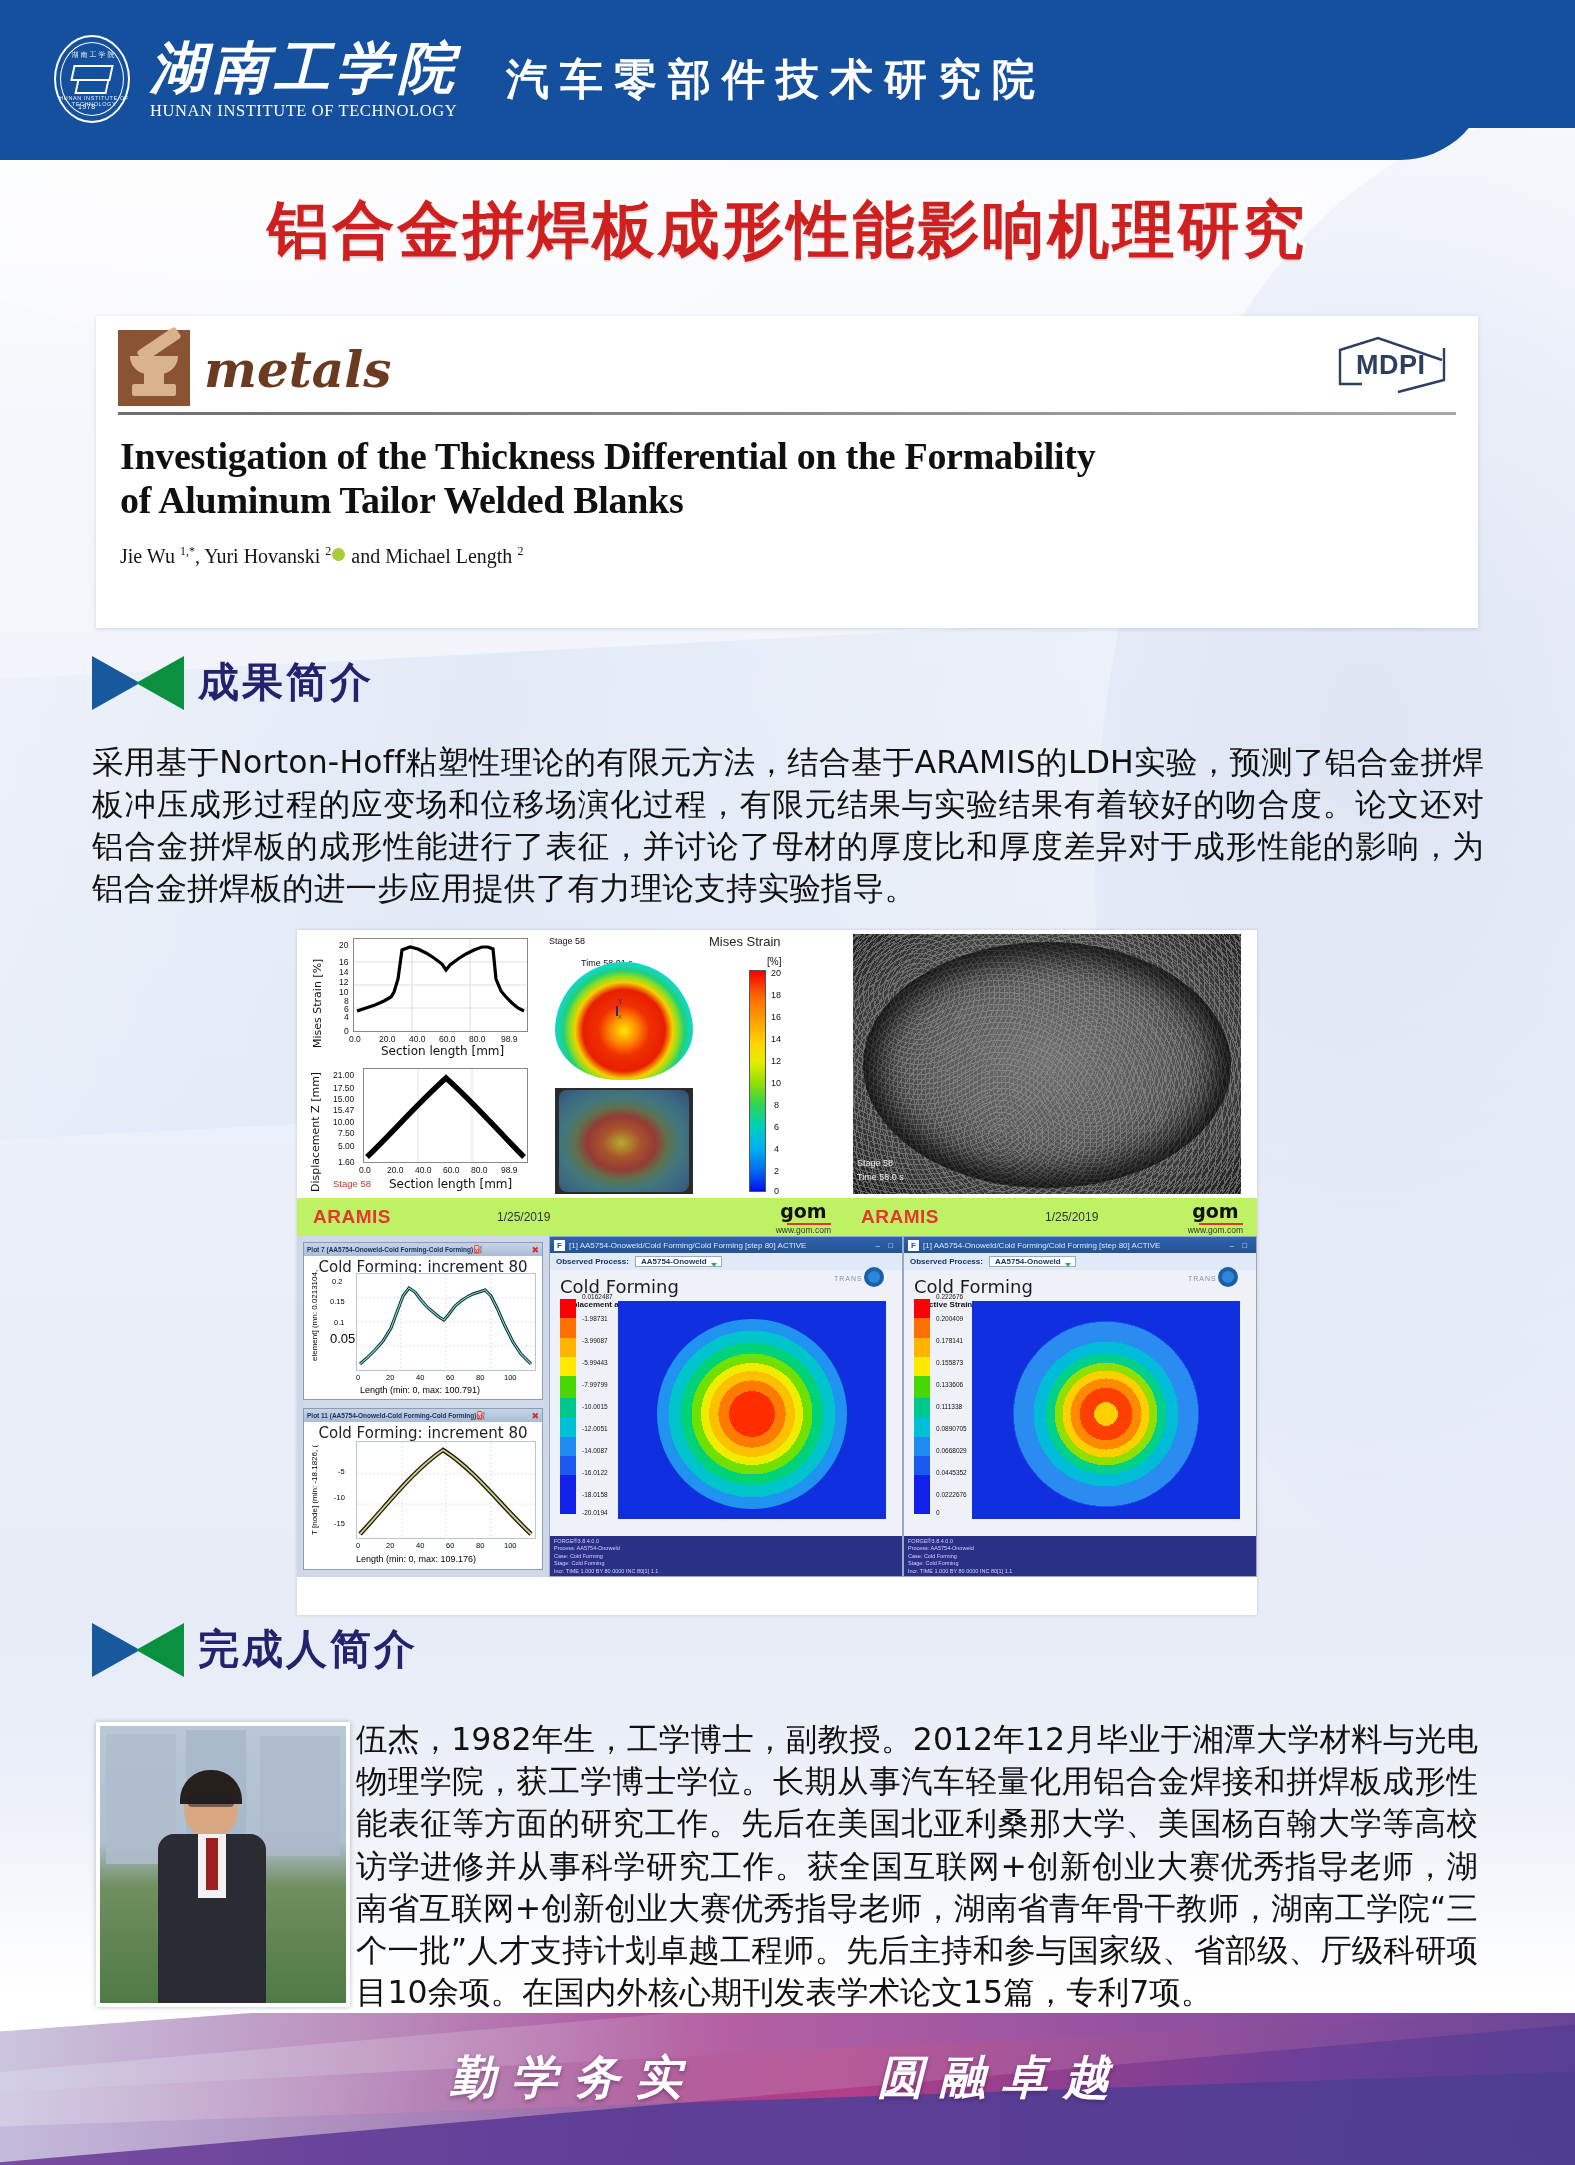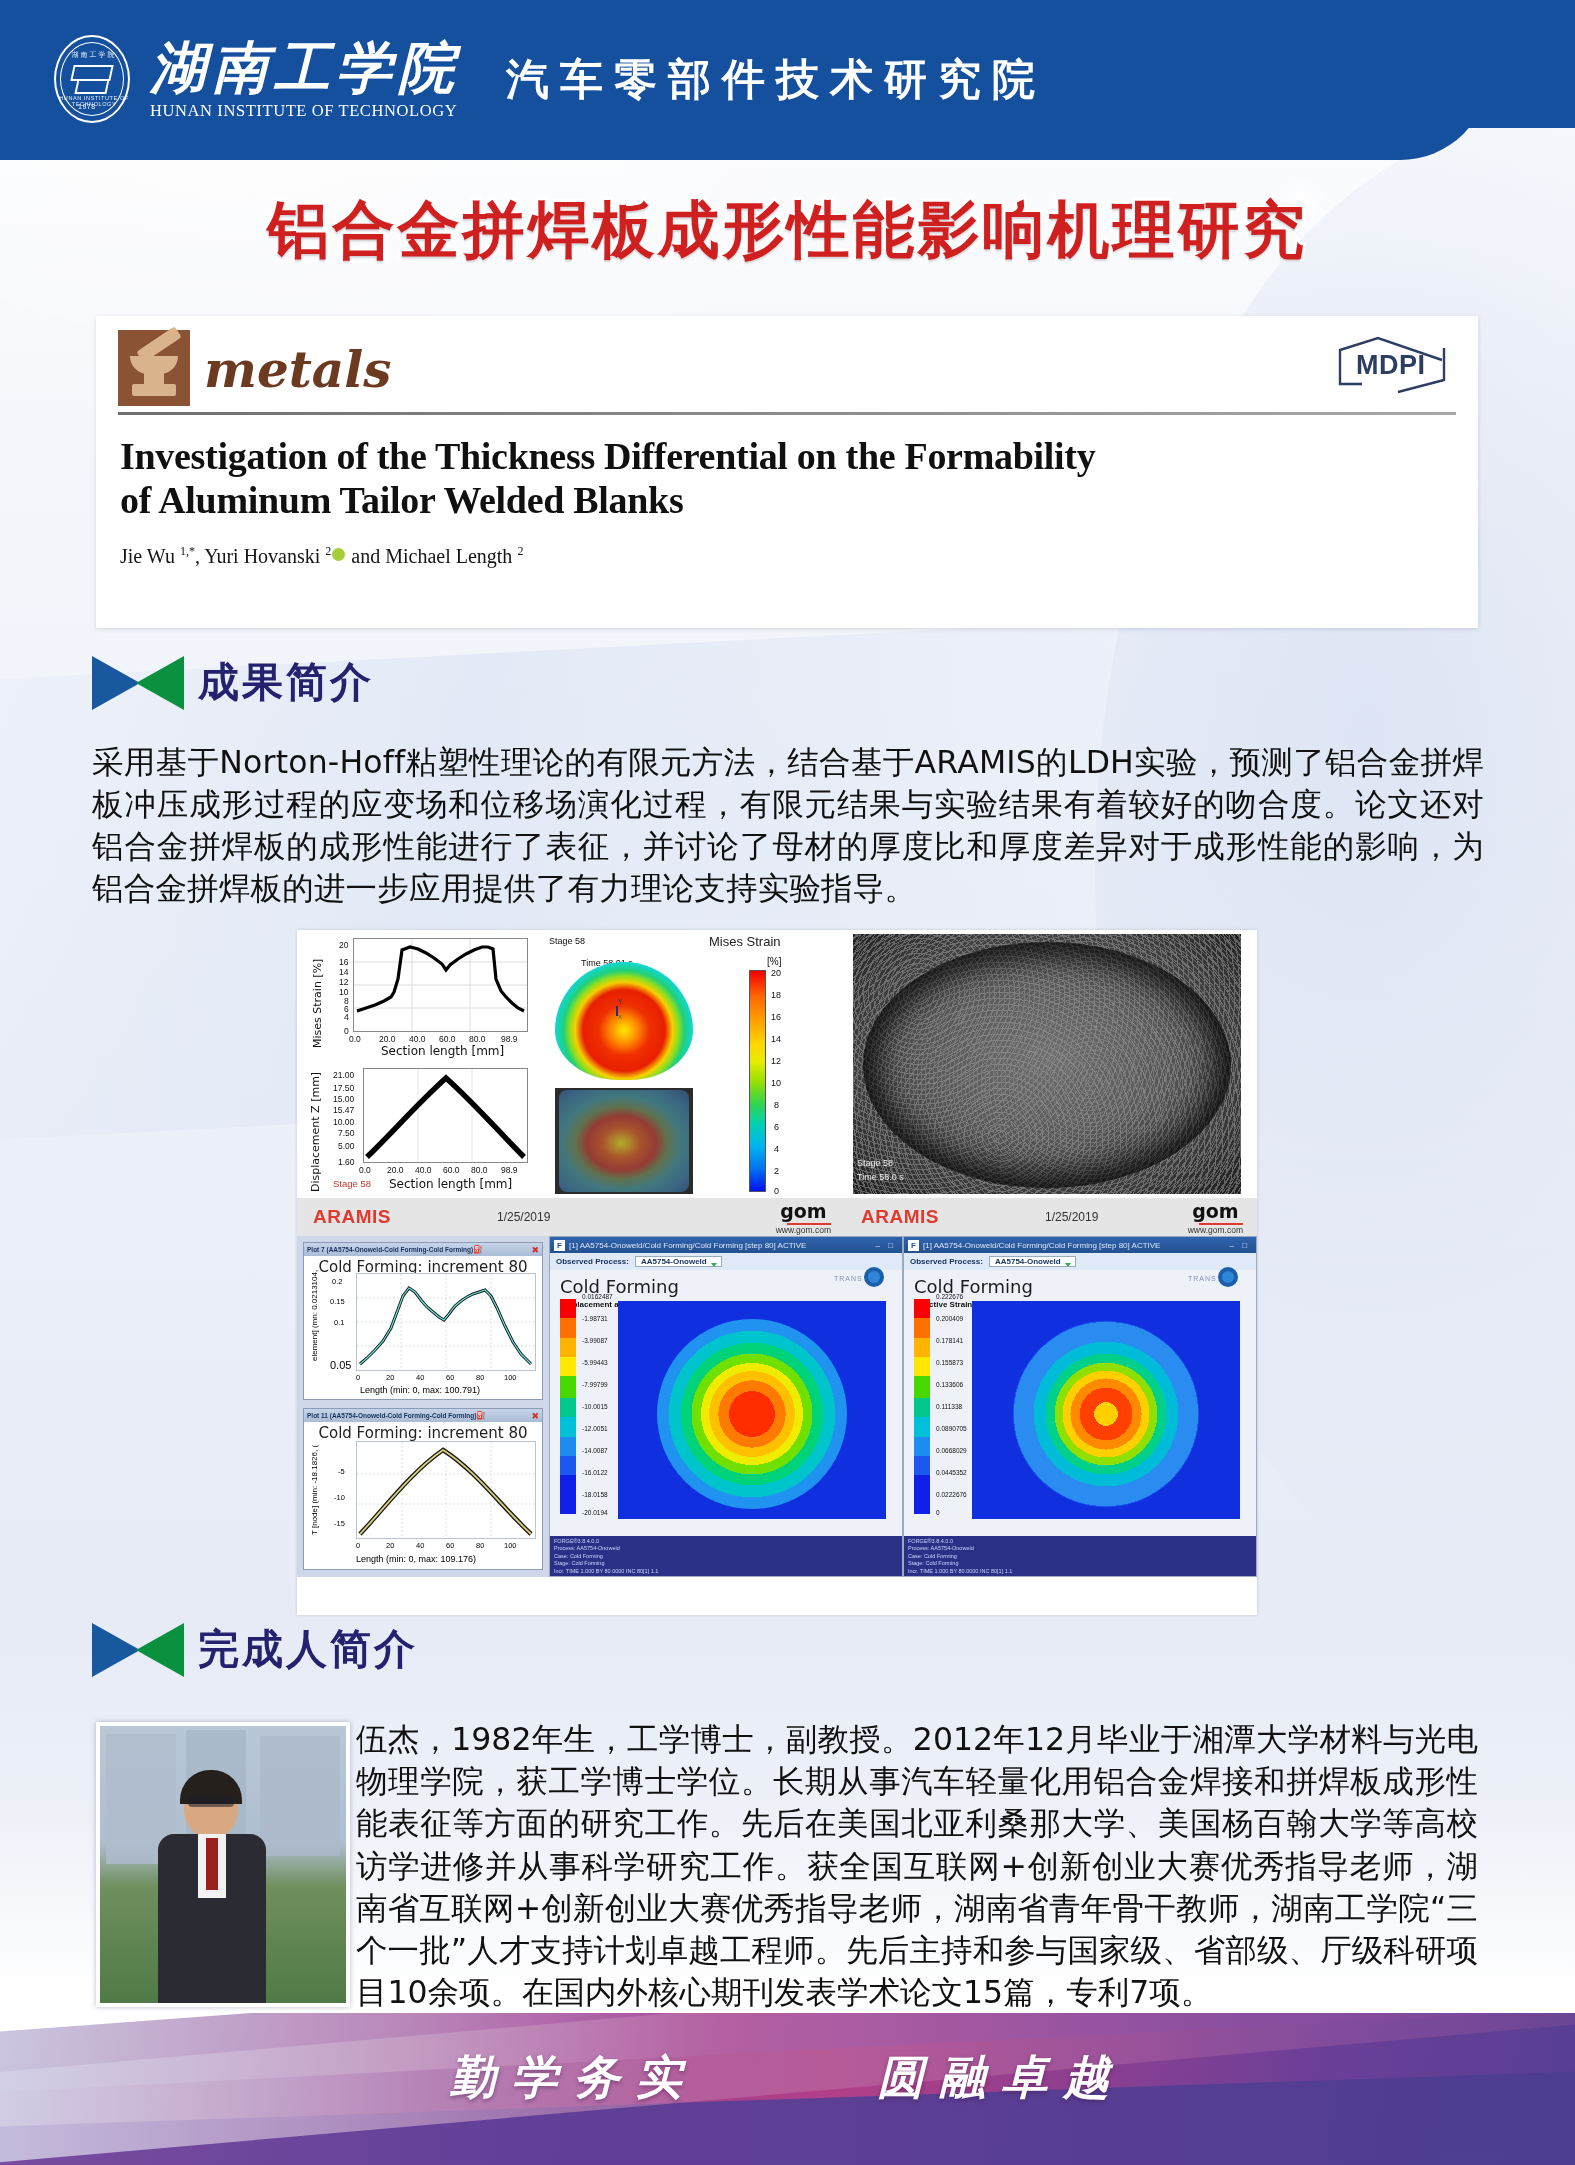--- a/index.html
+++ b/index.html
@@ -97,21 +97,21 @@
   .plotbox{position:absolute;background:#fff;border:1px solid #888;box-sizing:border-box;}
   .axlabel{position:absolute;font-size:9.5px;color:#111;font-family:"DejaVu Sans",sans-serif;}
   .axlabel.v{transform-origin:left top;}
   .tick{position:absolute;font-size:8.5px;color:#111;}
   .stagetxt{position:absolute;font-size:9px;color:#111;line-height:1.25;}
   .misestitle{position:absolute;font-size:13px;color:#222;font-weight:500;}
   .cbar{position:absolute;width:17px;border:1px solid #555;box-sizing:border-box;}
   .cbar-lbl{position:absolute;font-size:9px;color:#111;}
   .dome{position:absolute;border-radius:50% 50% 46% 46%/58% 58% 42% 42%;}
   .photo{position:absolute;background:#2b2b2b;overflow:hidden;}
-  .aramis-bar{position:relative;height:38px;background:#e5e5e5;display:flex;align-items:center;}
+  .aramis-bar{position:relative;height:38px;background:#bef264;display:flex;align-items:center;}
   .aramis-bar .ar-name{color:#e03a2f;font-weight:bold;font-size:19px;margin-left:16px;letter-spacing:.5px;}
   .aramis-bar .ar-date{position:absolute;left:200px;font-size:12px;color:#333;}
   .aramis-bar .ar-gom{position:absolute;right:14px;text-align:center;}
   .aramis-bar .gom-g{font-size:19px;font-weight:bold;color:#111;font-family:"DejaVu Sans",sans-serif;}
   .aramis-bar .gom-u{font-size:8.5px;color:#333;}
   .gom-line{height:2px;background:#e03a2f;width:44px;margin:1px 0 0 auto;}
 
   .fea-row{position:relative;width:960px;height:341px;background:#dfe6f2;display:flex;}
   .fea-left{position:relative;width:252px;height:341px;background:#cfd8e8;}
   .fea-win{position:absolute;background:#fff;border:1px solid #8c9cb5;box-sizing:border-box;}
@@ -371,21 +371,21 @@
             <line x1="0" y1="24" x2="178" y2="24" stroke="#e0e0e0" stroke-dasharray="2,2"></line>
             <line x1="0" y1="48" x2="178" y2="48" stroke="#e0e0e0" stroke-dasharray="2,2"></line>
             <line x1="0" y1="72" x2="178" y2="72" stroke="#e0e0e0" stroke-dasharray="2,2"></line>
             <polyline points="3,90 10,84 18,76 26,67 34,54 40,38 46,22 52,14 58,18 64,26 70,33 76,38 82,43 87,46 92,40 98,32 104,27 110,23 116,20 122,18 128,16 134,22 140,34 148,52 156,68 164,80 174,90" fill="none" stroke="#1b1b1b" stroke-width="3"></polyline>
             <polyline points="3,90 10,84 18,76 26,67 34,54 40,38 46,22 52,14 58,18 64,26 70,33 76,38 82,43 87,46 92,40 98,32 104,27 110,23 116,20 122,18 128,16 134,22 140,34 148,52 156,68 164,80 174,90" fill="none" stroke="#5fe0dd" stroke-width="1.2"></polyline>
           </svg>
         </div>
         <div style="position:absolute;left:28px;top:34px;font-size:7.5px;">0.2</div>
         <div style="position:absolute;left:26px;top:54px;font-size:7.5px;">0.15</div>
         <div style="position:absolute;left:30px;top:75px;font-size:7.5px;">0.1</div>
-        <div style="position:absolute;left:26px;top:116px;font-size:11px;">0.05</div>
+        <div style="position:absolute;left:26px;top:88px;font-size:13px;">0.05</div>
         <div style="position:absolute;left:52px;top:130px;font-size:7.5px;">0</div>
         <div style="position:absolute;left:82px;top:130px;font-size:7.5px;">20</div>
         <div style="position:absolute;left:112px;top:130px;font-size:7.5px;">40</div>
         <div style="position:absolute;left:142px;top:130px;font-size:7.5px;">60</div>
         <div style="position:absolute;left:172px;top:130px;font-size:7.5px;">80</div>
         <div style="position:absolute;left:200px;top:130px;font-size:7.5px;">100</div>
         <div style="position:absolute;left:56px;top:142px;font-size:9px;">Length (min: 0, max: 100.791)</div>
       </div>
 
       <div class="fea-win" style="left:6px;top:172px;width:240px;height:162px;">

